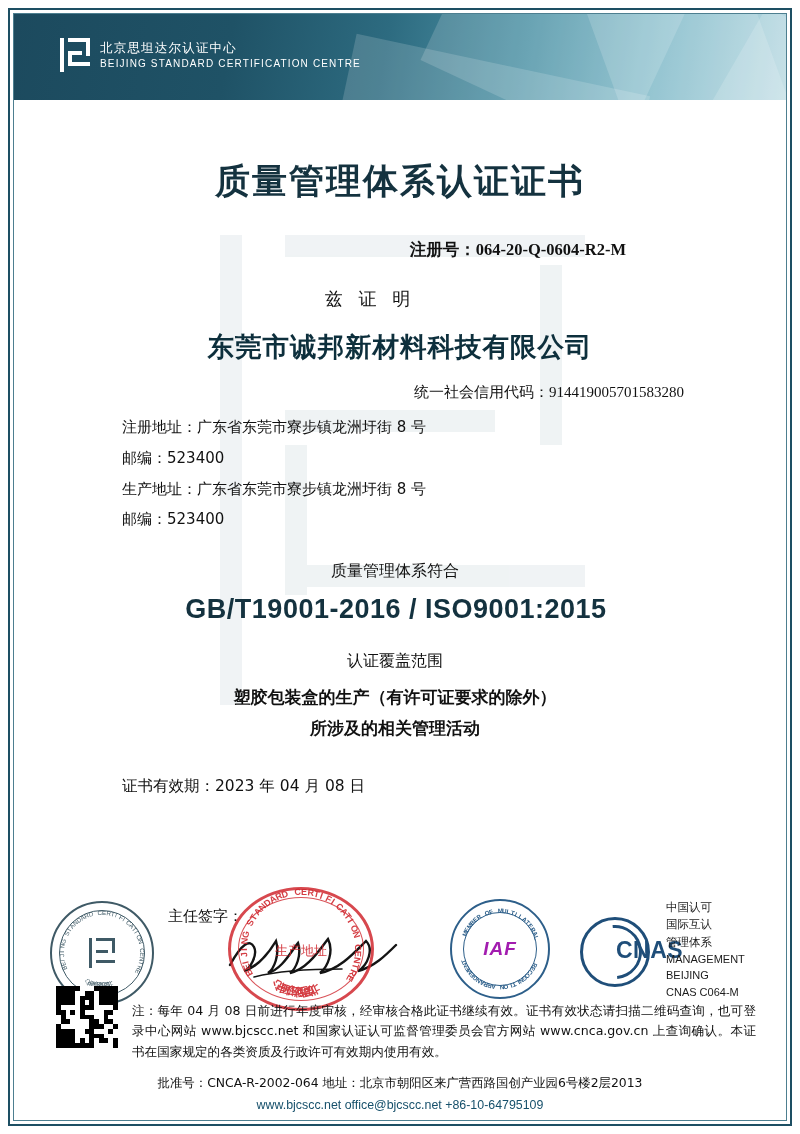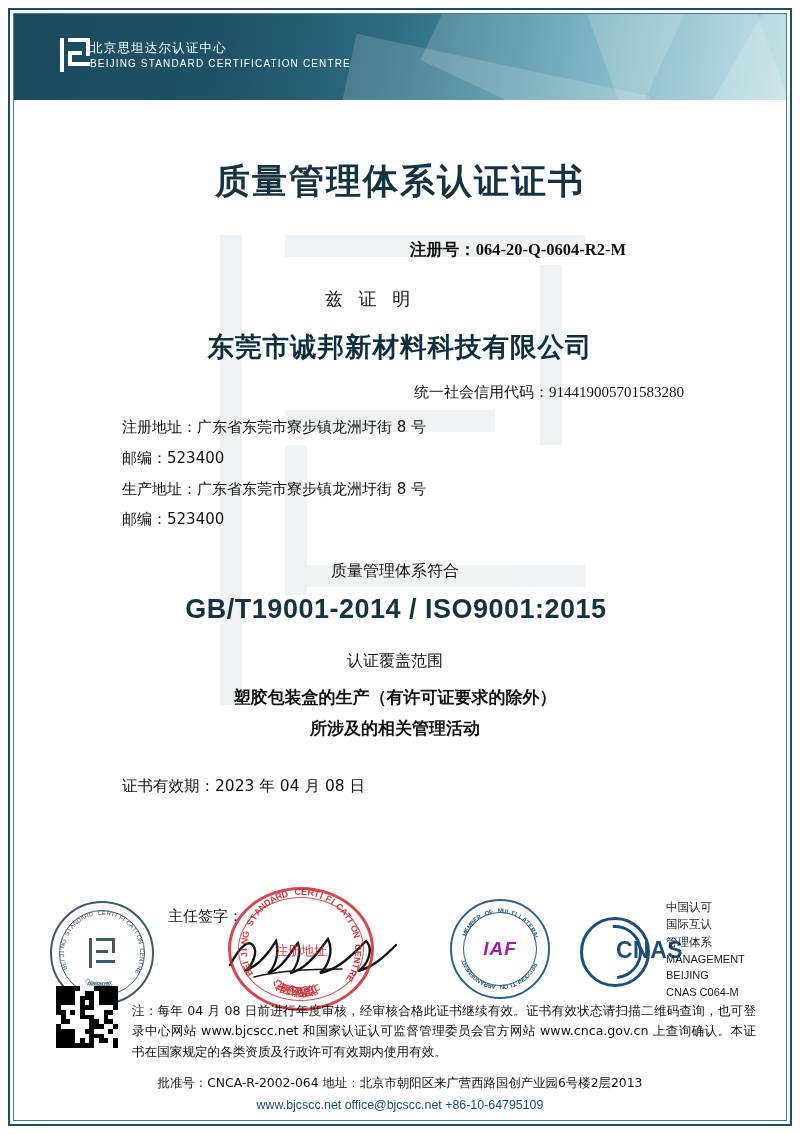--- a/index.html
+++ b/index.html
@@ -53,20 +53,21 @@
   .f2 { width: 160px; height: 200px; left: 600px; top: -40px; transform: rotate(-20deg); opacity:.14;}
   .f3 { width: 300px; height: 90px;  left: 330px; top: 50px;  transform: rotate(12deg); opacity:.07;}
   .f4 { width: 120px; height: 180px; left: 700px; top: 10px;  transform: rotate(30deg); opacity:.10;}
 
   .logo-block {
     position: absolute;
     left: 46px;
     top: 24px;
     display: flex;
     align-items: center;
+    gap: 10px;
   }
   .logo-mark {
     width: 30px; height: 34px;
     position: relative;
   }
   .logo-mark span {
     position: absolute;
     background: #ffffff;
     display: block;
   }
@@ -521,21 +522,21 @@
     </div>
 
     <div class="addr-block cn">
       <div>注册地址：广东省东莞市寮步镇龙洲圩街 8 号</div>
       <div>邮编：523400</div>
       <div>生产地址：广东省东莞市寮步镇龙洲圩街 8 号</div>
       <div>邮编：523400</div>
     </div>
 
     <div class="conform">质量管理体系符合</div>
-    <div class="standard">GB/T19001-2014 / ISO9001:2015</div>
+    <div class="standard">GB/T19001-2016 / ISO9001:2015</div>
 
     <div class="scope-title">认证覆盖范围</div>
     <div class="scope-line">塑胶包装盒的生产（有许可证要求的除外）</div>
     <div class="scope-line second">所涉及的相关管理活动</div>
 
     <div class="dates">
       <div class="cell">
         <span class="cn">证书有效期：</span><span class="cn">2023 年 04 月 08 日</span>
       </div>
     </div>
@@ -657,21 +658,21 @@
             <span class="circ-char" style="font-size: 11px; color: rgb(208, 40, 47); transform: rotate(160.556deg) translate(0px, -50px) rotate(0deg); transform-origin: 0px 0px;">京</span>
             <span class="circ-char" style="font-size: 11px; color: rgb(208, 40, 47); transform: rotate(166.111deg) translate(0px, -50px) rotate(0deg); transform-origin: 0px 0px;">思</span>
             <span class="circ-char" style="font-size: 11px; color: rgb(208, 40, 47); transform: rotate(171.667deg) translate(0px, -50px) rotate(0deg); transform-origin: 0px 0px;">坦</span>
             <span class="circ-char" style="font-size: 11px; color: rgb(208, 40, 47); transform: rotate(177.222deg) translate(0px, -50px) rotate(0deg); transform-origin: 0px 0px;">达</span>
             <span class="circ-char" style="font-size: 11px; color: rgb(208, 40, 47); transform: rotate(182.778deg) translate(0px, -50px) rotate(0deg); transform-origin: 0px 0px;">尔</span>
             <span class="circ-char" style="font-size: 11px; color: rgb(208, 40, 47); transform: rotate(188.333deg) translate(0px, -50px) rotate(0deg); transform-origin: 0px 0px;">认</span>
             <span class="circ-char" style="font-size: 11px; color: rgb(208, 40, 47); transform: rotate(193.889deg) translate(0px, -50px) rotate(0deg); transform-origin: 0px 0px;">证</span>
             <span class="circ-char" style="font-size: 11px; color: rgb(208, 40, 47); transform: rotate(199.444deg) translate(0px, -50px) rotate(0deg); transform-origin: 0px 0px;">中</span>
             <span class="circ-char" style="font-size: 11px; color: rgb(208, 40, 47); transform: rotate(205deg) translate(0px, -50px) rotate(0deg); transform-origin: 0px 0px;">心</span>
           </div>
-        <div class="r-center">注册地址</div>
+        <div class="r-center">生产地址</div>
       </div>
 
       <div class="iaf-logo">
         <div class="o1"></div>
         <div class="o2"></div>
         <div class="ring-txt" id="iaf-ring-text">
             <span class="circ-char" style="font-size: 6.2px; color: rgb(45, 95, 138); transform: rotate(-70deg) translate(0px, -42px) rotate(0deg); transform-origin: 0px 0px;">M</span>
             <span class="circ-char" style="font-size: 6.2px; color: rgb(45, 95, 138); transform: rotate(-63.3333deg) translate(0px, -42px) rotate(0deg); transform-origin: 0px 0px;">E</span>
             <span class="circ-char" style="font-size: 6.2px; color: rgb(45, 95, 138); transform: rotate(-56.6667deg) translate(0px, -42px) rotate(0deg); transform-origin: 0px 0px;">M</span>
             <span class="circ-char" style="font-size: 6.2px; color: rgb(45, 95, 138); transform: rotate(-50deg) translate(0px, -42px) rotate(0deg); transform-origin: 0px 0px;">B</span>

